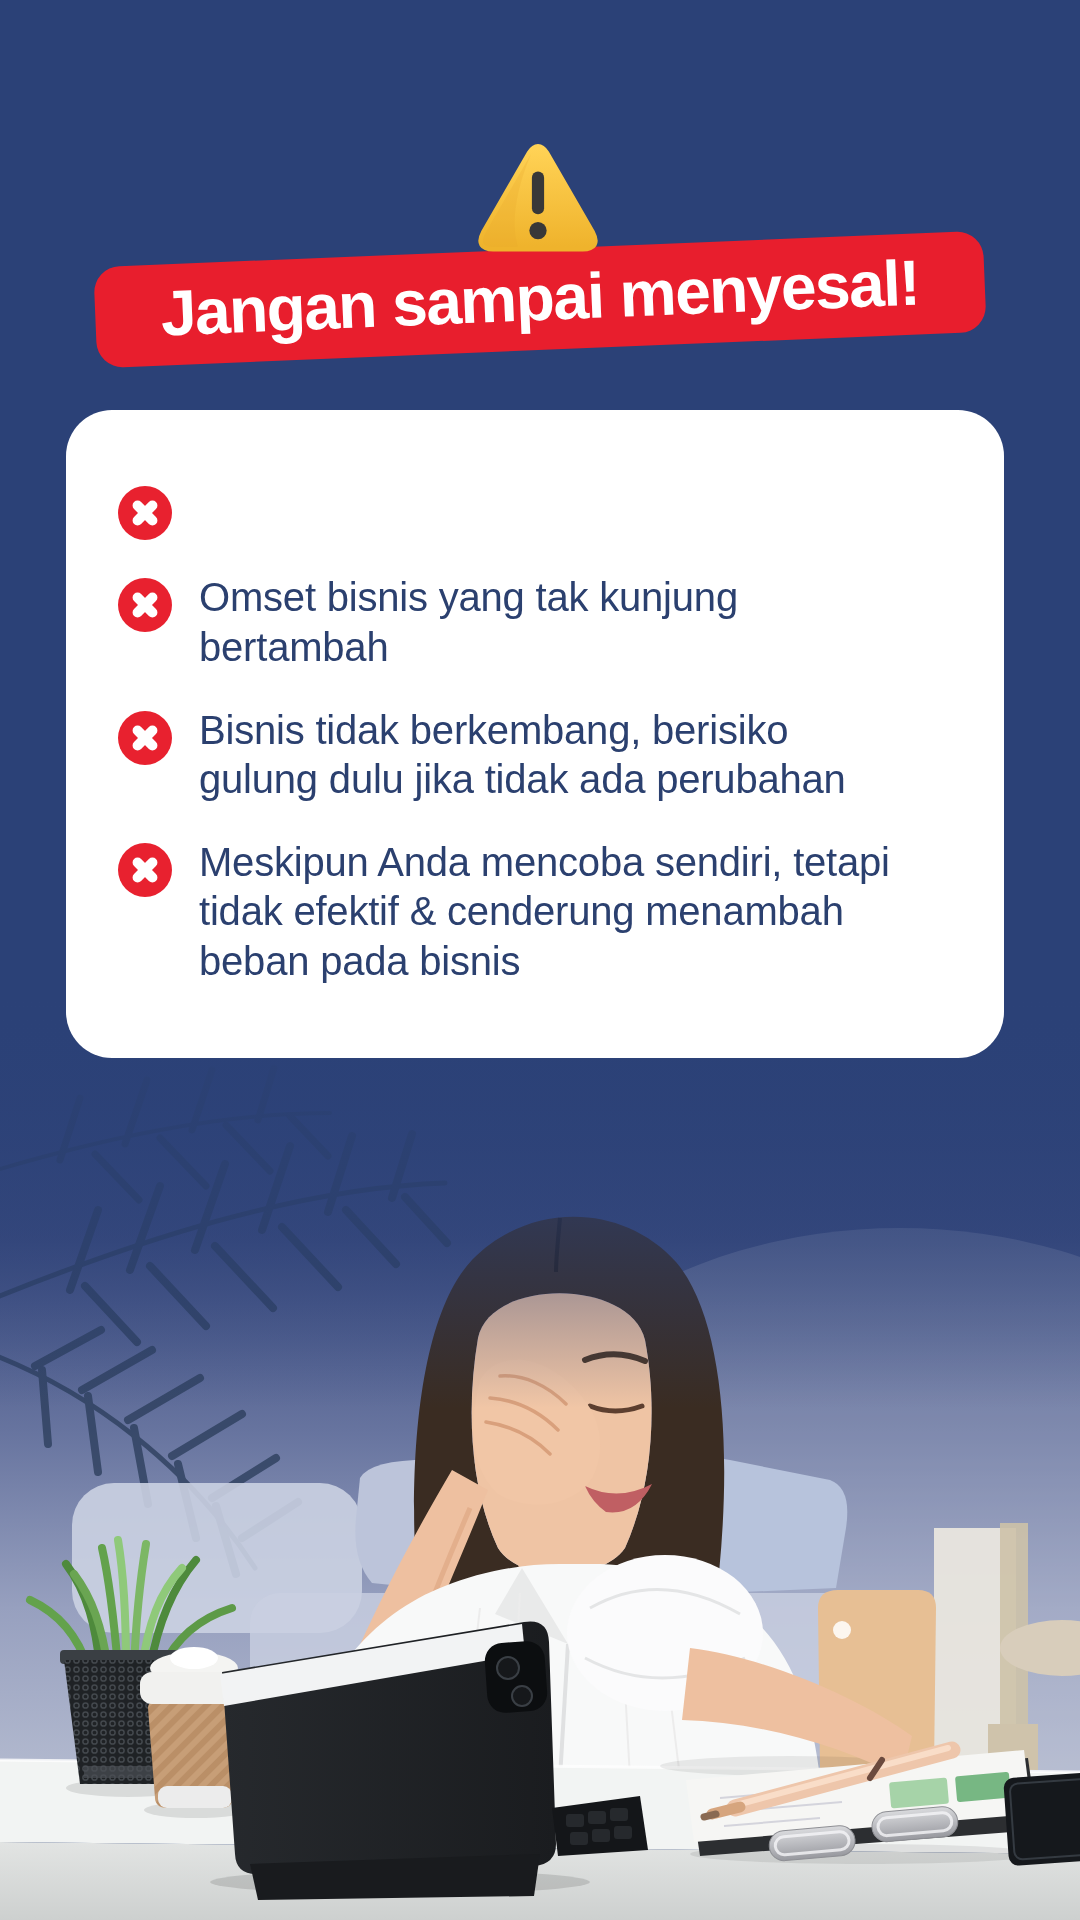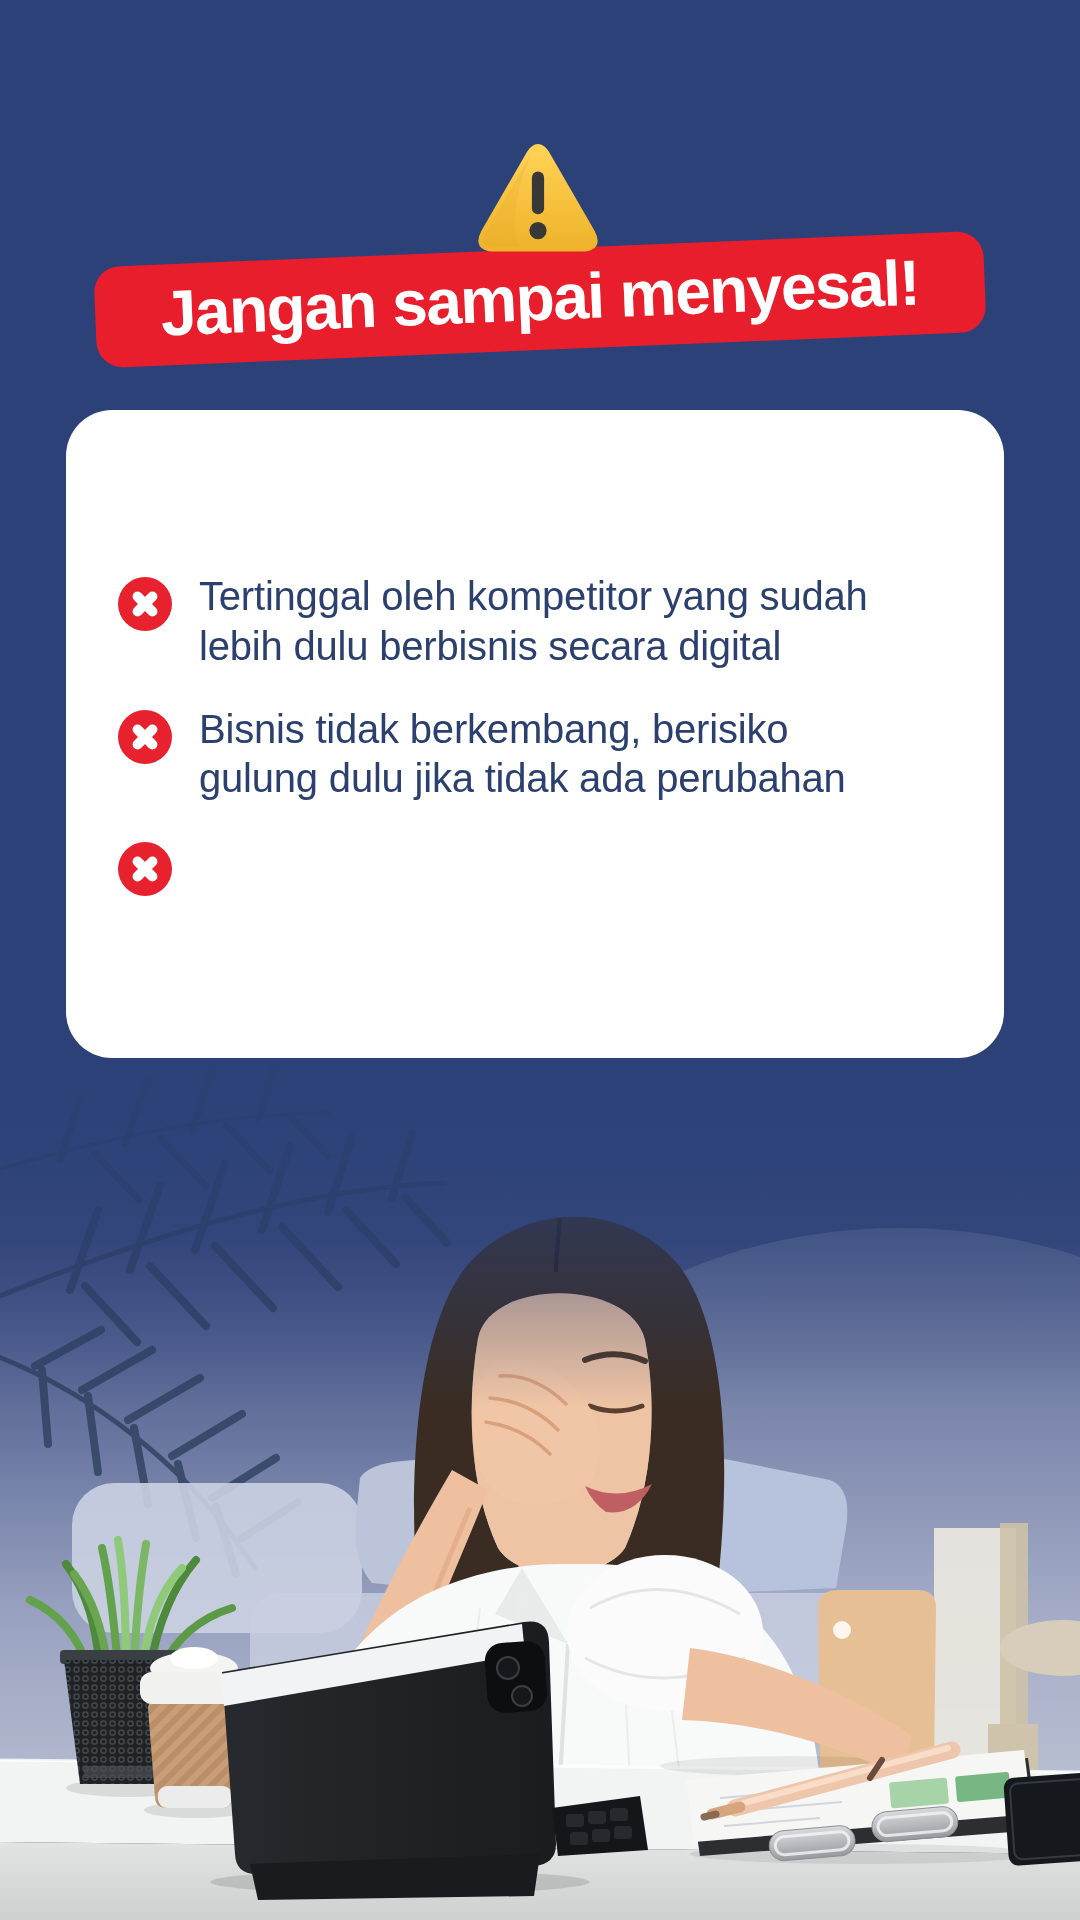--- a/index.html
+++ b/index.html
@@ -296,26 +296,32 @@
       <path d="M53 15 Q60 4 67 15 L112 93 Q119 106 104 106 L16 106 Q1 106 8 93 Z" fill="url(#triG)" stroke="url(#triG)" stroke-width="9" stroke-linejoin="round"></path>
       <path d="M53 15 L8 93 Q1 106 16 106 L40 106 Q30 70 53 15 Z" fill="#e8a92c" opacity="0.25"></path>
       <rect x="54" y="32" width="12" height="42" rx="6" fill="#383838"></rect>
       <circle cx="60" cy="90" r="8.5" fill="#383838"></circle>
     </svg>
   </div>
 
   <div class="card">
     <div class="point">
       <span class="x-badge"></span>
-      <p>Tertinggal oleh kompetitor yang sudah
-lebih dulu berbisnis secara digital</p>
+    </div>
+    <div class="point">
+      <span class="x-badge"></span>
+      <p>Omset bisnis yang tak kunjung
+bertambah</p>
     </div>
     <div class="point">
       <span class="x-badge"></span>
       <p>Bisnis tidak berkembang, berisiko
 gulung dulu jika tidak ada perubahan</p>
     </div>
     <div class="point">
       <span class="x-badge"></span>
+      <p>Meskipun Anda mencoba sendiri, tetapi
+tidak efektif &amp; cenderung menambah
+beban pada bisnis</p>
     </div>
   </div>
 
 </div>
 
 </body></html>

